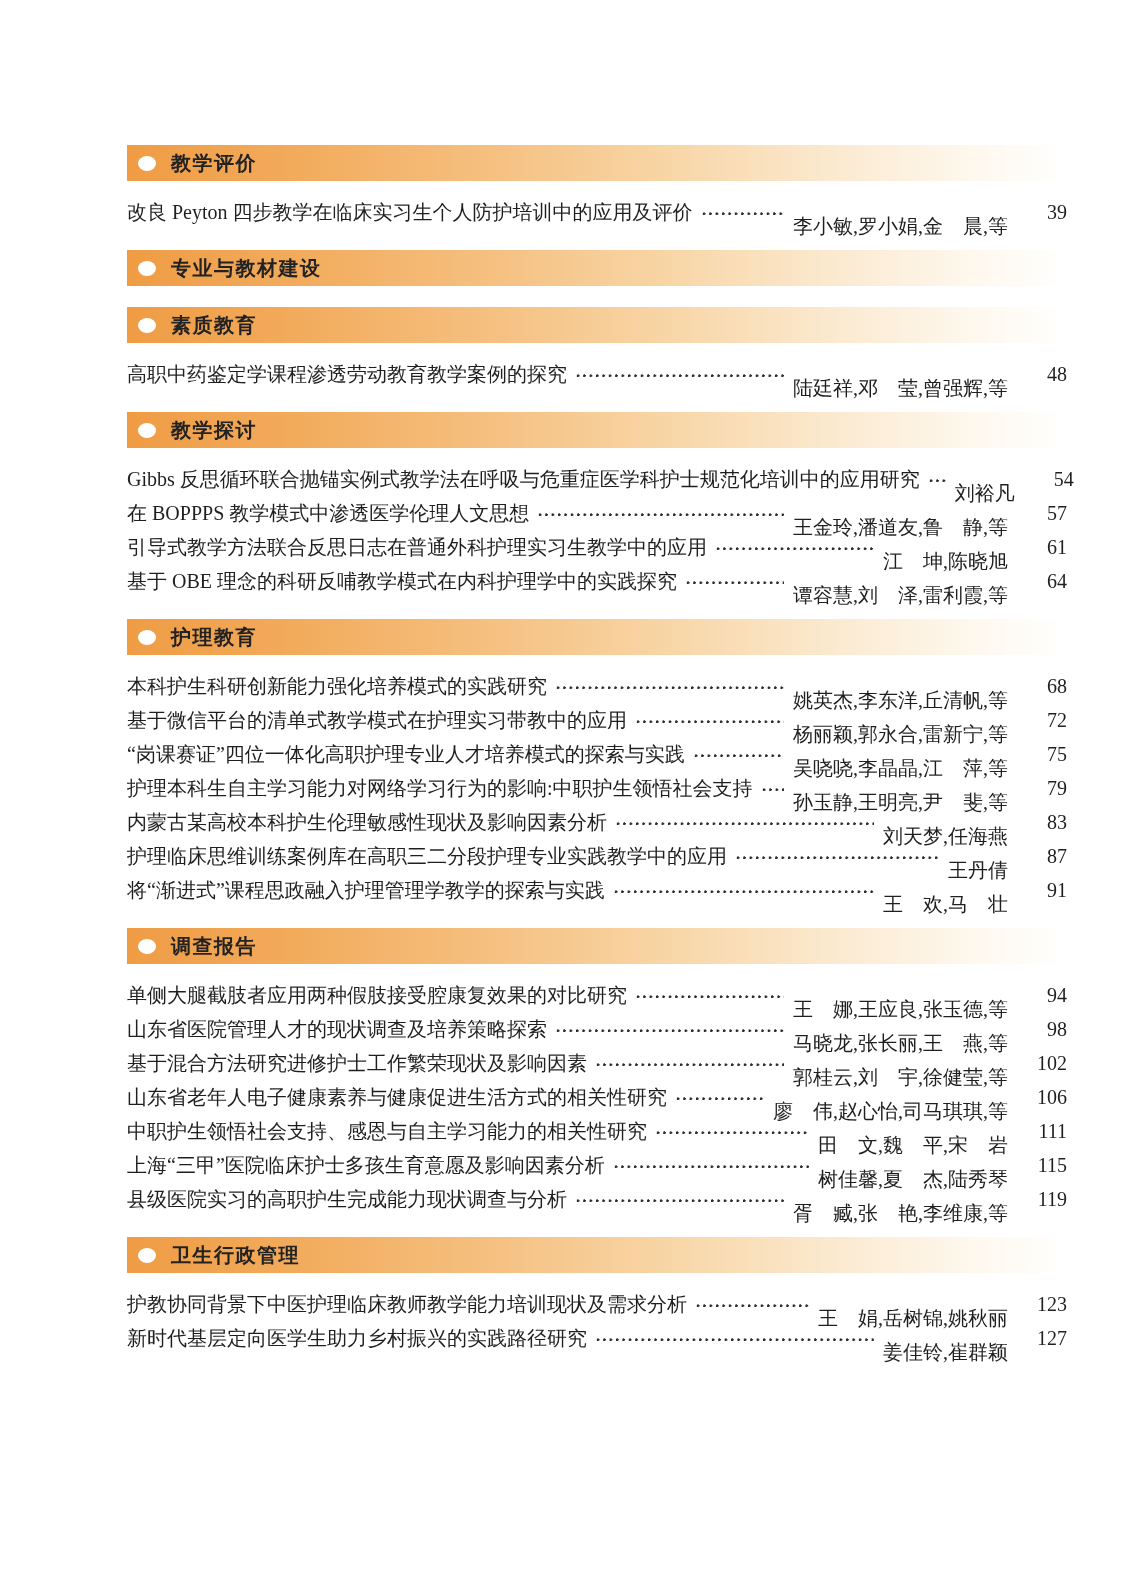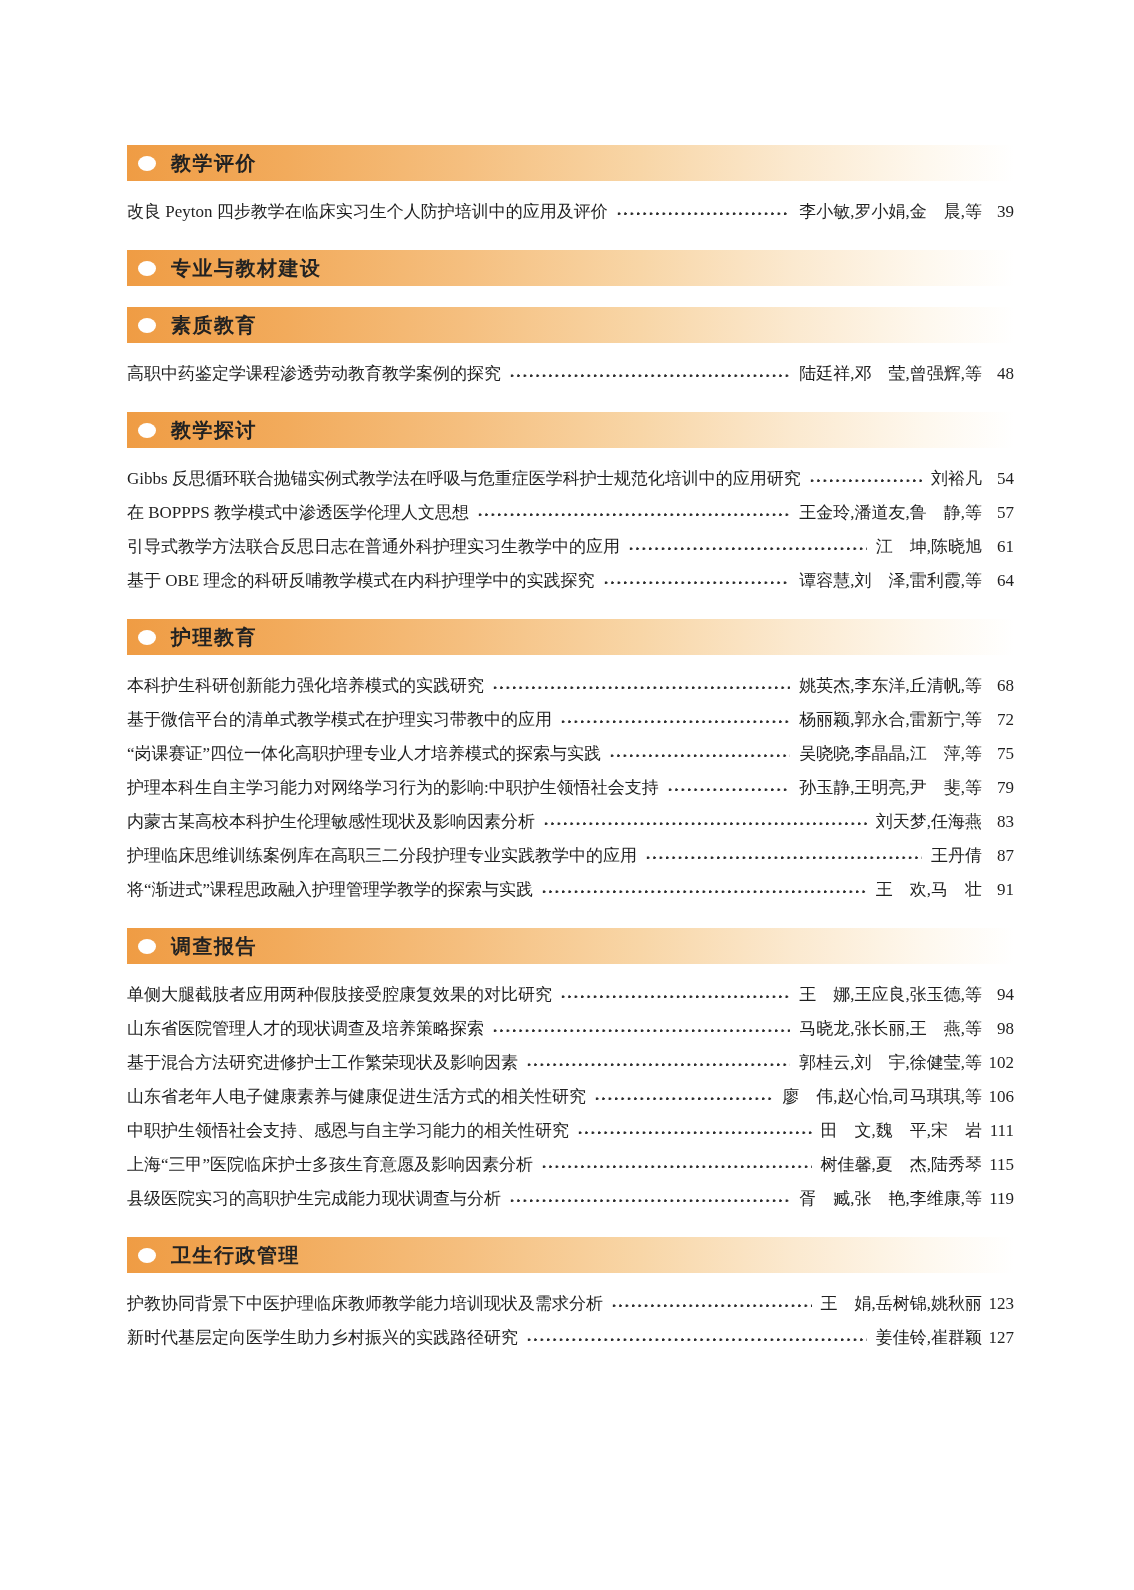--- a/index.html
+++ b/index.html
@@ -11,21 +11,21 @@
     width: 1134px;
     height: 1590px;
     font-family: "Liberation Serif", "DejaVu Serif", serif;
     color: #1f1f1f;
     overflow: hidden;
   }
   .page {
     box-sizing: border-box;
     width: 1134px;
     height: 1188px;
-    padding: 145px 120px 0 127px;
+    padding: 145px 67px 0 127px;
   }
   .section {
     margin-bottom: 21px;
   }
   .section-bar {
     height: 36px;
     display: flex;
     align-items: center;
     margin-bottom: 14px;
     background: linear-gradient(90deg,
@@ -50,24 +50,24 @@
     font-weight: 600;
     letter-spacing: 1.5px;
     color: #222222;
     line-height: 36px;
   }
   .articles {
     display: block;
   }
   .article {
     display: flex;
-    align-items: flex-end;
+    align-items: center;
     height: 34px;
     line-height: 34px;
-    font-size: 17px;
+    font-size: 20px;
     white-space: nowrap;
   }
   .article-title {
     flex: 0 0 auto;
     color: #1f1f1f;
   }
   .dots {
     flex: 1 1 auto;
     align-self: stretch;
     margin: 0 9px 0 8px;
@@ -78,21 +78,21 @@
   }
   .article-authors {
     flex: 0 0 auto;
     white-space: pre;
     color: #1f1f1f;
     margin-top: 28px;
   }
   .article-page {
     flex: 0 0 auto;
     width: 32px;
-    margin-left: 0;
+    margin-left: 27px;
     text-align: right;
     color: #1f1f1f;
   }
 </style>
 </head>
 <body>
 
 <div class="page">
   <div id="sections-root">
   <div class="section">

